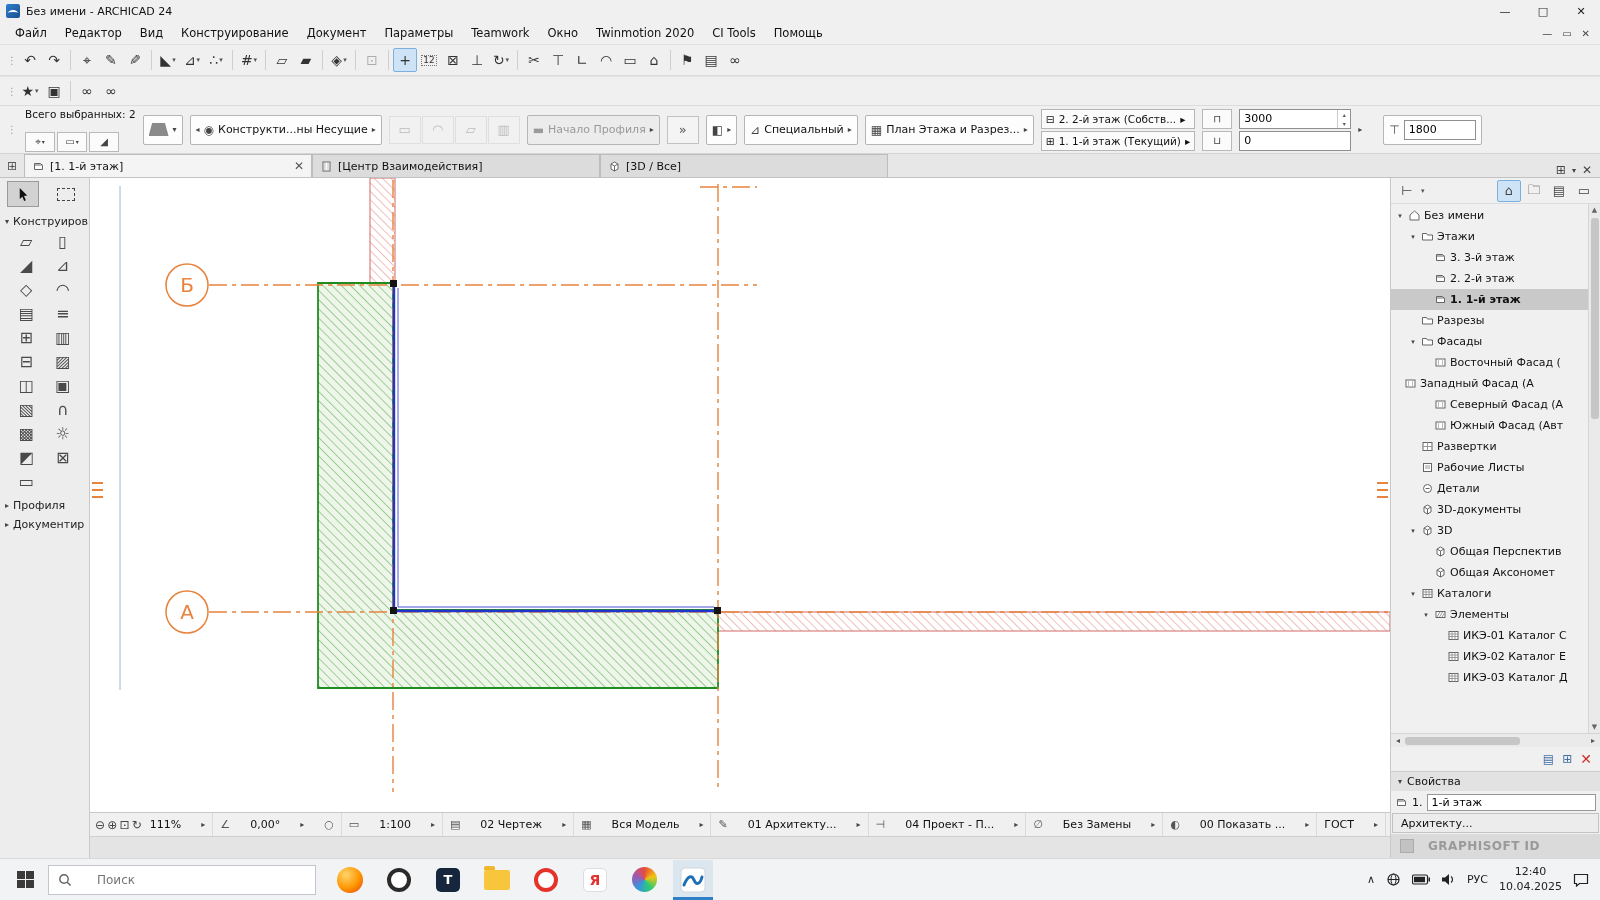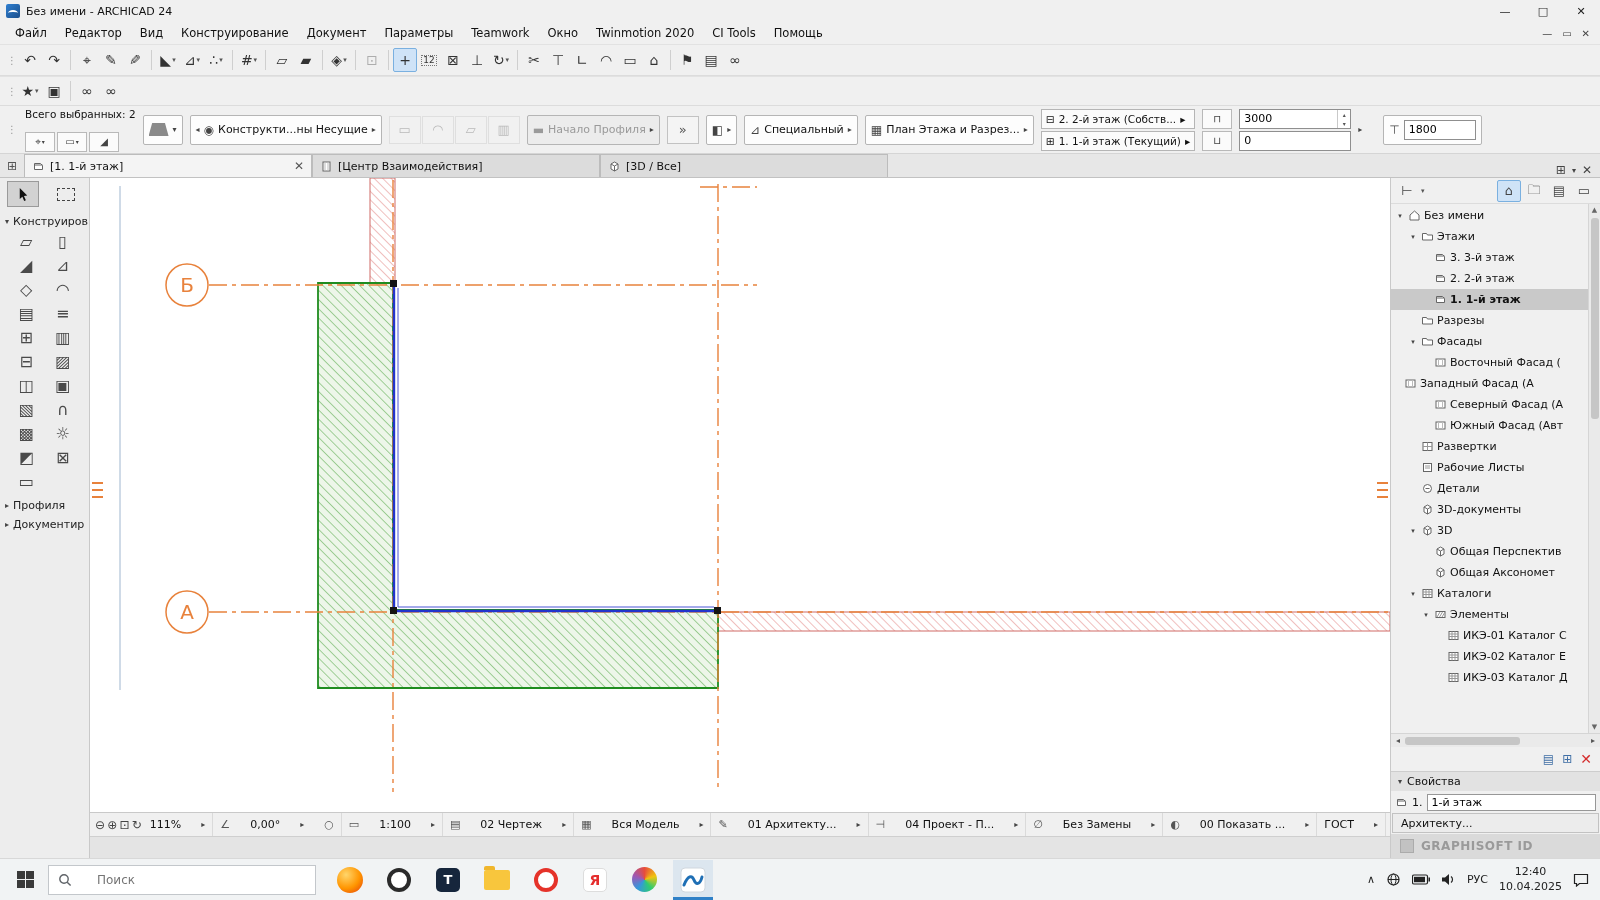--- a/index.html
+++ b/index.html
@@ -115,21 +115,21 @@
   .hthumb{flex:0 0 55%;height:8px;background:#c6c6c6;border-radius:3px;}
   .hrest{flex:1;}
   .nav-actions{height:24px;display:flex;align-items:center;justify-content:flex-end;gap:8px;padding:0 8px;flex:0 0 auto;}
   .nav-act{color:#3f6ea5;font-size:12px;}
   .nav-x{color:#d42a2a;font-weight:bold;font-size:14px;}
   .props-h{height:20px;background:#e2e2e2;border-top:1px solid #cdcdcd;display:flex;align-items:center;gap:5px;padding:0 7px;flex:0 0 auto;}
   .props-h .tri{font-size:8px;color:#444;}
   .props-row{height:22px;display:flex;align-items:center;gap:4px;padding:0 4px;flex:0 0 auto;}
   .props-input{flex:1;height:17px;border:1px solid #979797;background:#fff;font-size:11px;padding:0 4px;outline:none;}
   .params-btn{height:20px;margin:0 1px 1px;background:#ececec;border:1px solid #c2c2c2;font-size:11px;display:flex;align-items:center;padding-left:8px;flex:0 0 auto;}
-  .brand{height:24px;background:#dadada;display:flex;align-items:center;gap:7px;padding:0 9px;flex:0 0 auto;}
+  .brand{height:24px;background:#dadada;display:flex;align-items:center;gap:14px;padding:0 9px;flex:0 0 auto;}
   .brand .bic{width:14px;height:14px;background:#c2c2c2;border:1px solid #ababab;}
   .brand .btx{color:#9a9a9a;font-weight:bold;font-size:12px;letter-spacing:.5px;}
 
   
   .taskbar{height:42px;background:#f1f3f4;border-top:1px solid #d8d8d8;display:flex;align-items:center;padding:0 2px;flex:0 0 auto;}
   .start{width:46px;height:100%;display:flex;align-items:center;justify-content:center;}
   .winlogo{display:grid;grid-template-columns:8px 8px;grid-template-rows:8px 8px;gap:1px;}
   .winlogo span{background:#3a3a3a;}
   .searchbox{width:268px;height:30px;background:#fff;border:1px solid #c3c7cb;display:flex;align-items:center;gap:25px;padding:0 9px;color:#5f6368;}
   .searchbox input{border:none;outline:none;font-size:12px;flex:1;background:transparent;}

